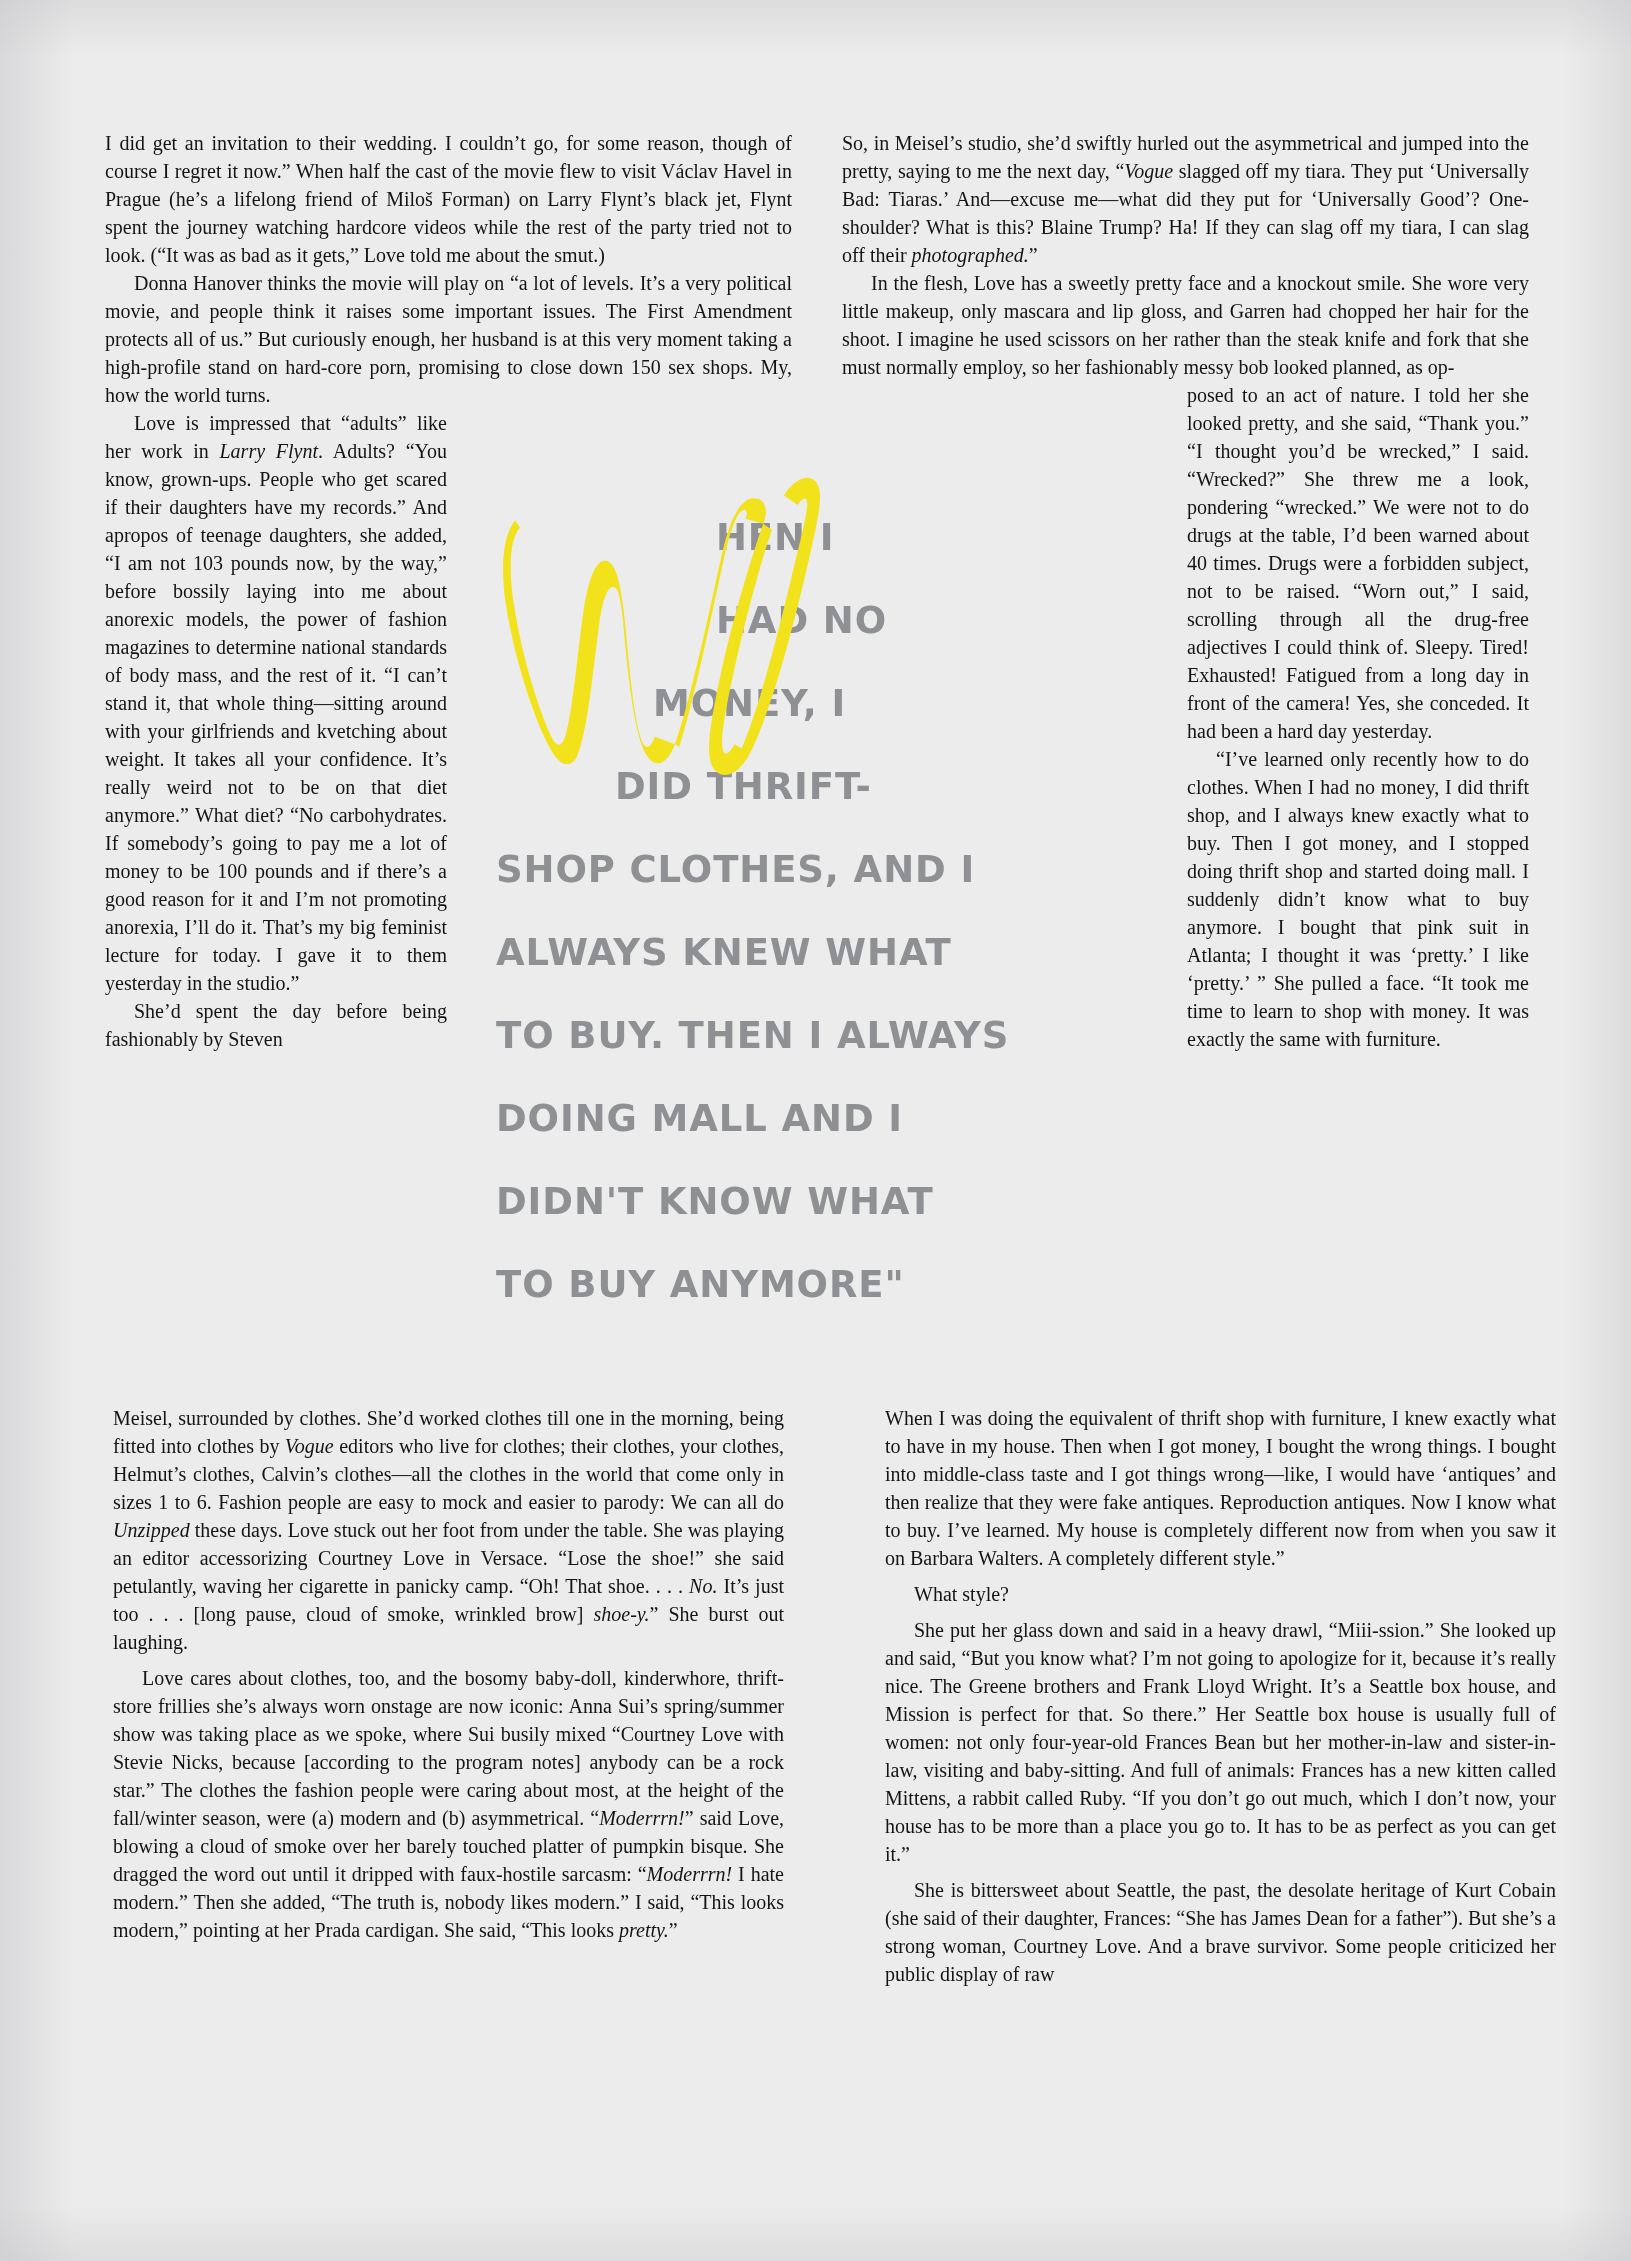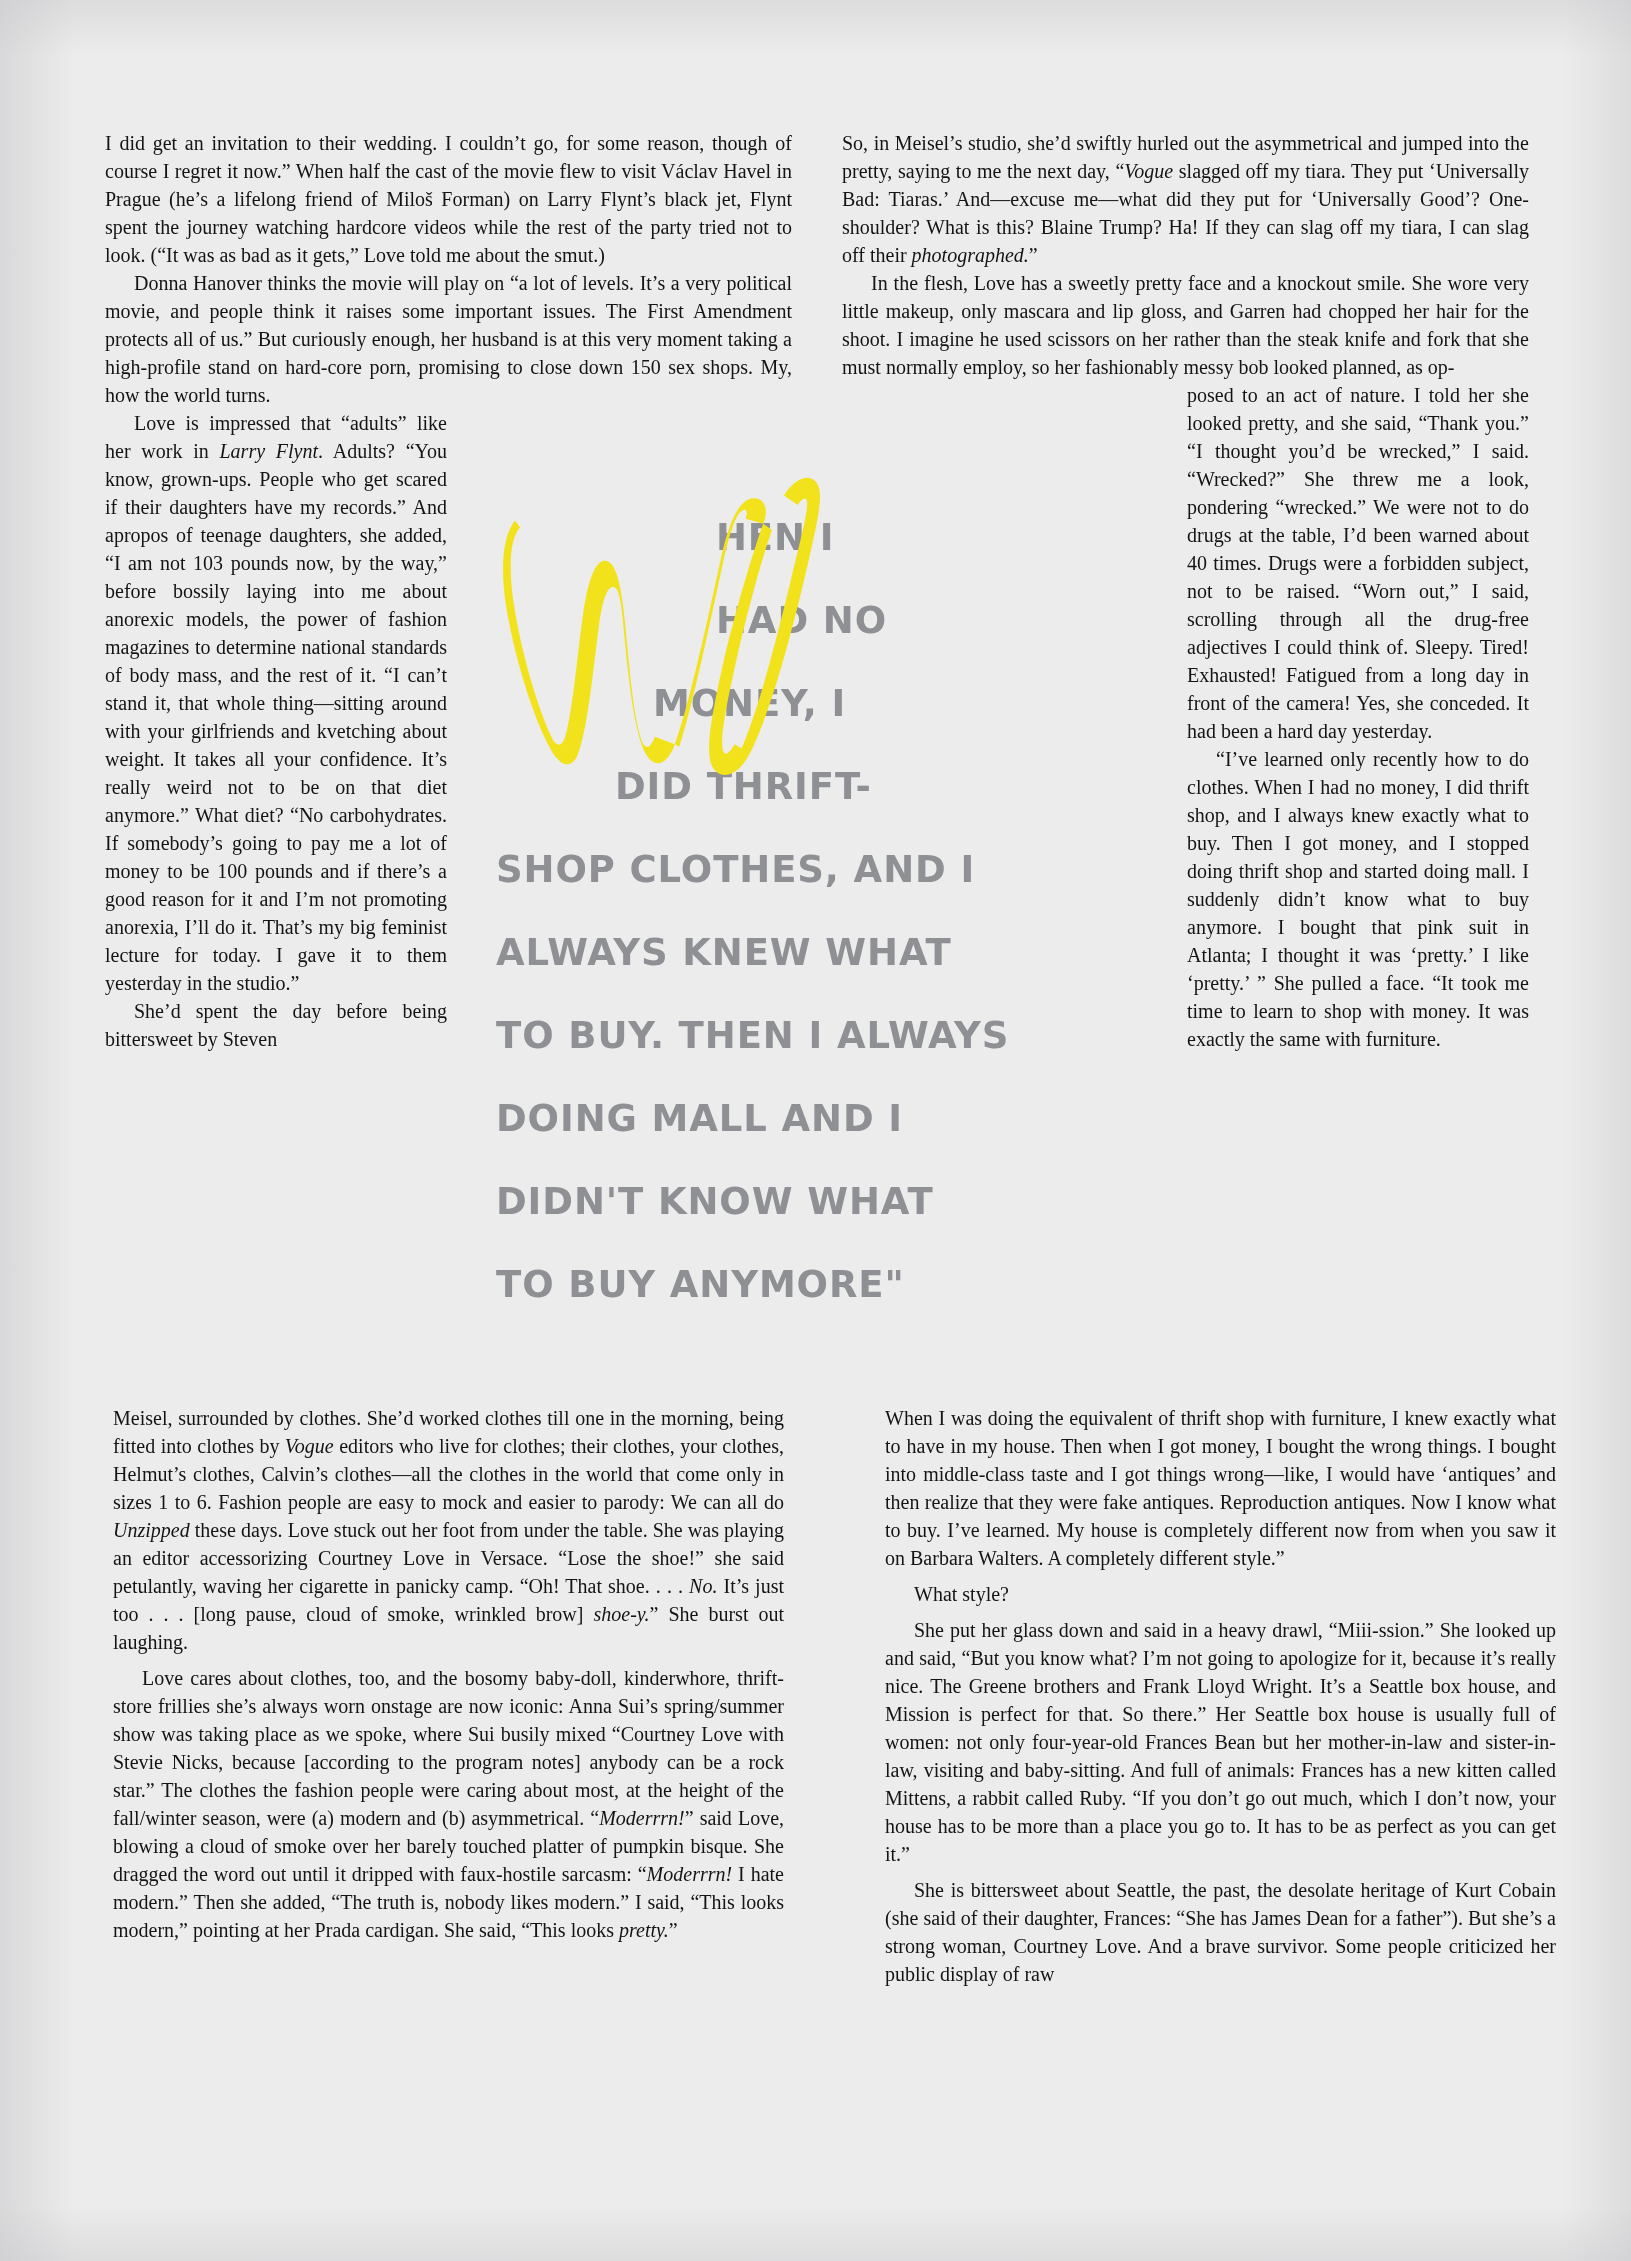--- a/index.html
+++ b/index.html
@@ -130,21 +130,21 @@
 <body>
 
 <div class="page">
 
   <div class="columns">
 
     <div class="col col-left">
       <p class="first">I did get an invitation to their wedding. I couldn’t go, for some reason, though of course I regret it now.” When half the cast of the movie flew to visit Václav Havel in Prague (he’s a lifelong friend of Miloš Forman) on Larry Flynt’s black jet, Flynt spent the journey watching hardcore videos while the rest of the party tried not to look. (“It was as bad as it gets,” Love told me about the smut.)</p>
       <p>Donna Hanover thinks the movie will play on “a lot of levels. It’s a very political movie, and people think it raises some important issues. The First Amendment protects all of us.” But curiously enough, her husband is at this very moment taking a high-profile stand on hard-core porn, promising to close down 150 sex shops. My, how the world turns.</p>
       <p style="width:342px;">Love is impressed that “adults” like her work in <em>Larry Flynt</em>. Adults? “You know, grown-ups. People who get scared if their daughters have my records.” And apropos of teenage daughters, she added, “I am not 103 pounds now, by the way,” before bossily laying into me about anorexic models, the power of fashion magazines to determine national standards of body mass, and the rest of it. “I can’t stand it, that whole thing—sitting around with your girlfriends and kvetching about weight. It takes all your confidence. It’s really weird not to be on that diet anymore.” What diet? “No carbohydrates. If somebody’s going to pay me a lot of money to be 100 pounds and if there’s a good reason for it and I’m not promoting anorexia, I’ll do it. That’s my big feminist lecture for today. I gave it to them yesterday in the studio.”</p>
-      <p style="width:342px;">She’d spent the day before being bittersweet by Steven</p>
+      <p style="width:342px;">She’d spent the day before being fashionably by Steven</p>
     </div>
 
     <div class="col col-right">
       <p class="first">So, in Meisel’s studio, she’d swiftly hurled out the asymmetrical and jumped into the pretty, saying to me the next day, “<em>Vogue</em> slagged off my tiara. They put ‘Universally Bad: Tiaras.’ And—excuse me—what did they put for ‘Universally Good’? One-shoulder? What is this? Blaine Trump? Ha! If they can slag off my tiara, I can slag off their <em>photographed.</em>”</p>
       <p>In the flesh, Love has a sweetly pretty face and a knockout smile. She wore very little makeup, only mascara and lip gloss, and Garren had chopped her hair for the shoot. I imagine he used scissors on her rather than the steak knife and fork that she must normally employ, so her fashionably messy bob looked planned, as op-</p>
       <p style="text-indent:0; width:342px; margin-left:345px;">posed to an act of nature. I told her she looked pretty, and she said, “Thank you.” “I thought you’d be wrecked,” I said. “Wrecked?” She threw me a look, pondering “wrecked.” We were not to do drugs at the table, I’d been warned about 40 times. Drugs were a forbidden subject, not to be raised. “Worn out,” I said, scrolling through all the drug-free adjectives I could think of. Sleepy. Tired! Exhausted! Fatigued from a long day in front of the camera! Yes, she conceded. It had been a hard day yesterday.</p>
       <p style="width:342px; margin-left:345px;">“I’ve learned only recently how to do clothes. When I had no money, I did thrift shop, and I always knew exactly what to buy. Then I got money, and I stopped doing thrift shop and started doing mall. I suddenly didn’t know what to buy anymore. I bought that pink suit in Atlanta; I thought it was ‘pretty.’ I like ‘pretty.’ ” She pulled a face. “It took me time to learn to shop with money. It was exactly the same with furniture.</p>
     </div>
 
   </div>

